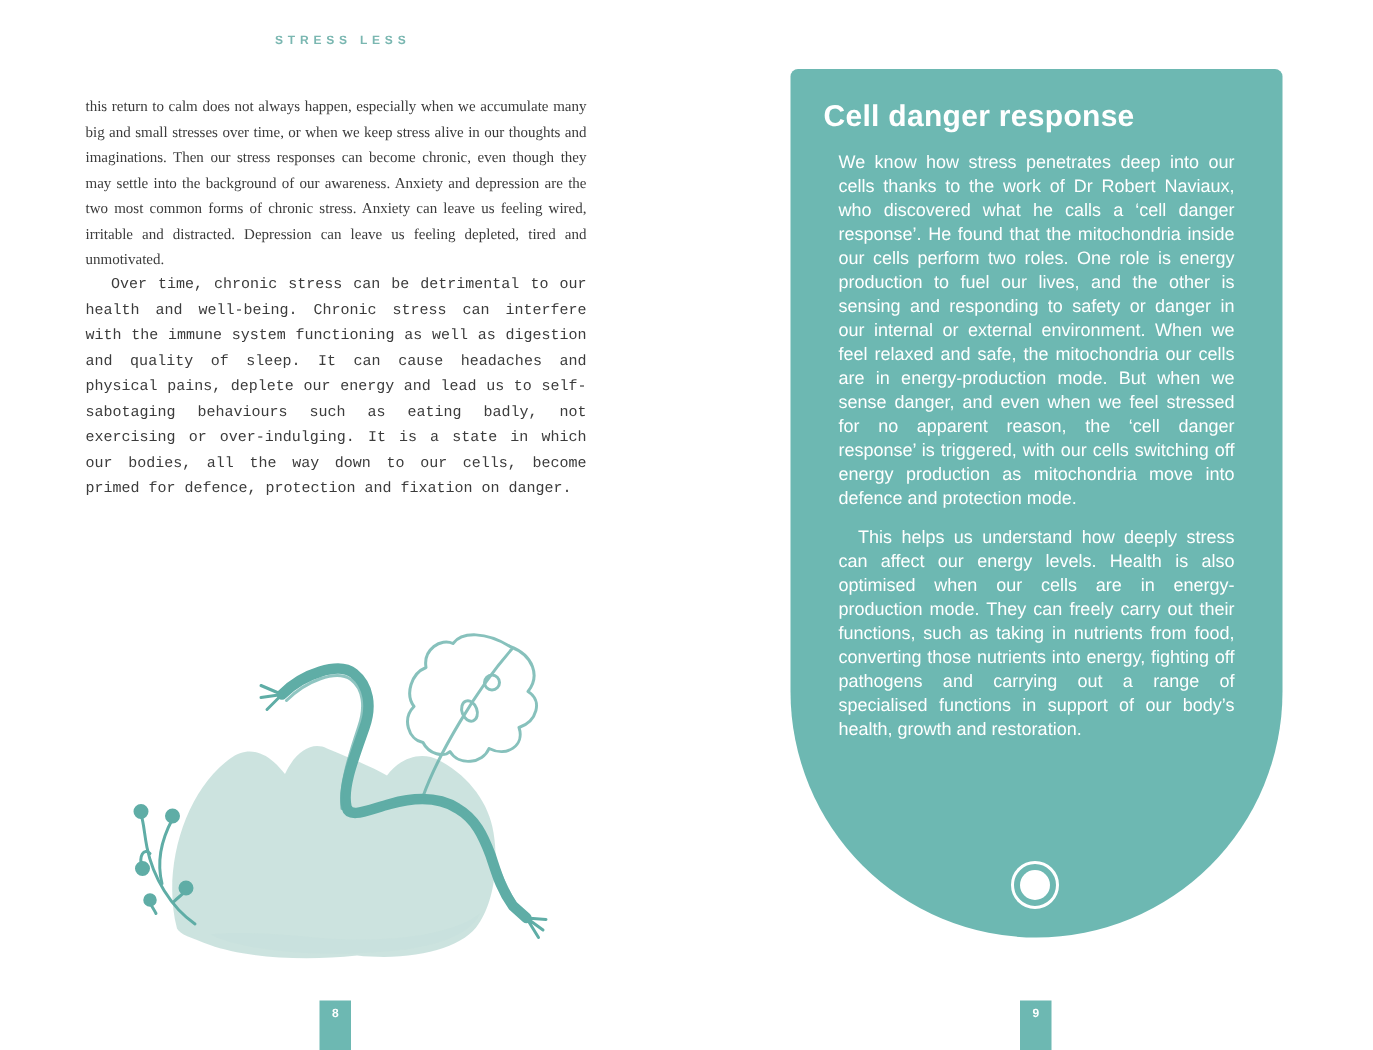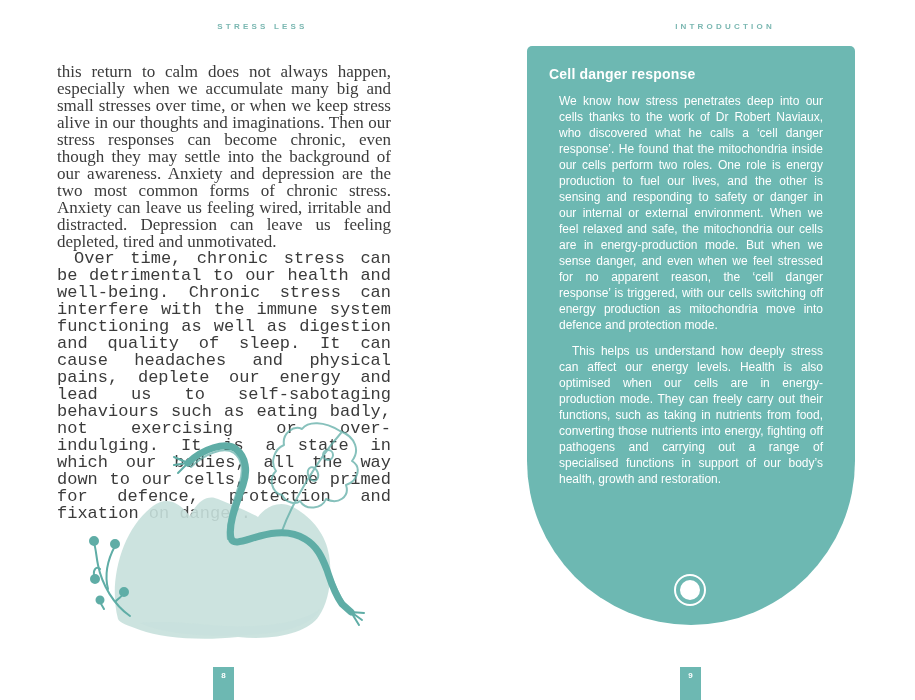--- a/index.html
+++ b/index.html
@@ -11,43 +11,43 @@
     --illusstroke:#5fada6;
   }
   html,body{margin:0;padding:0;background:#ffffff;}
   .spread{
     position:relative;width:915px;height:700px;background:#ffffff;
     overflow:hidden;font-family:"Liberation Sans",sans-serif;
   }
   
   .running-head{
     position:absolute;top:22px;font-size:8px;font-weight:bold;
-    letter-spacing:3.2px;color:var(--head);text-align:center;padding-left:34px;
+    letter-spacing:3.2px;color:var(--head);text-align:center;
   }
   .running-head.left{left:0;width:457px;}
   .running-head.right{left:527px;width:328px;}
   
   .body-text{
     position:absolute;left:57px;top:63px;width:334px;
-    font-family:"Liberation Serif",serif;font-size:17px;line-height:17px;
+    font-family:"Liberation Serif",serif;font-size:10px;line-height:17px;
     color:var(--ink);text-align:justify;
   }
   .body-text p{margin:0;}
   .body-text p + p{text-indent:17px;font-family:Liberation Mono, monospace;}
   
   .illustration{position:absolute;left:70px;top:413px;width:320px;height:262px;}
   
   .panel{
     position:absolute;left:527px;top:46px;width:328px;height:579px;
     background:var(--accent);
     border-radius:5px 5px 50% 50% / 5px 5px 164px 164px;
     padding:20px 22px;box-sizing:border-box;color:var(--paneltext);
   }
   .panel-title{
-    margin:0 0 9px 0;font-size:14px;line-height:1.2;font-weight:bold;
+    margin:0 0 9px 0;font-size:20px;line-height:1.2;font-weight:bold;
     letter-spacing:0.2px;color:var(--paneltext);
   }
   .panel-body p{
     margin:10px;font-size:12px;line-height:16px;text-align:justify;
     color:var(--paneltext);
   }
   .panel-body p + p{text-indent:13px;}
   .panel-circle{
     position:absolute;left:147px;top:528px;width:32px;height:32px;
     border:2px solid #ffffff;border-radius:50%;box-sizing:border-box;
@@ -63,21 +63,20 @@
   }
   .page-tab.left{left:213px;}
   .page-tab.right{left:680px;}
 </style>
 </head>
 <body>
 
 <div class="spread">
 
   <div class="running-head left">STRESS LESS</div>
-  <div class="running-head right">INTRODUCTION</div>
 
   <section>
     <div class="body-text">
       <p>this return to calm does not always happen, especially when we accumulate many big and small stresses over time, or when we keep stress alive in our thoughts and imaginations. Then our stress responses can become chronic, even though they may settle into the background of our awareness. Anxiety and depression are the two most common forms of chronic stress. Anxiety can leave us feeling wired, irritable and distracted. Depression can leave us feeling depleted, tired and unmotivated.</p>
       <p>Over time, chronic stress can be detrimental to our health and well-being. Chronic stress can interfere with the immune system functioning as well as digestion and quality of sleep. It can cause headaches and physical pains, deplete our energy and lead us to self-sabotaging behaviours such as eating badly, not exercising or over-indulging. It is a state in which our bodies, all the way down to our cells, become primed for defence, protection and fixation on danger.</p>
     </div>
 
     <svg class="illustration" viewBox="0 0 320 262" xmlns="http://www.w3.org/2000/svg">
 
       <g>

